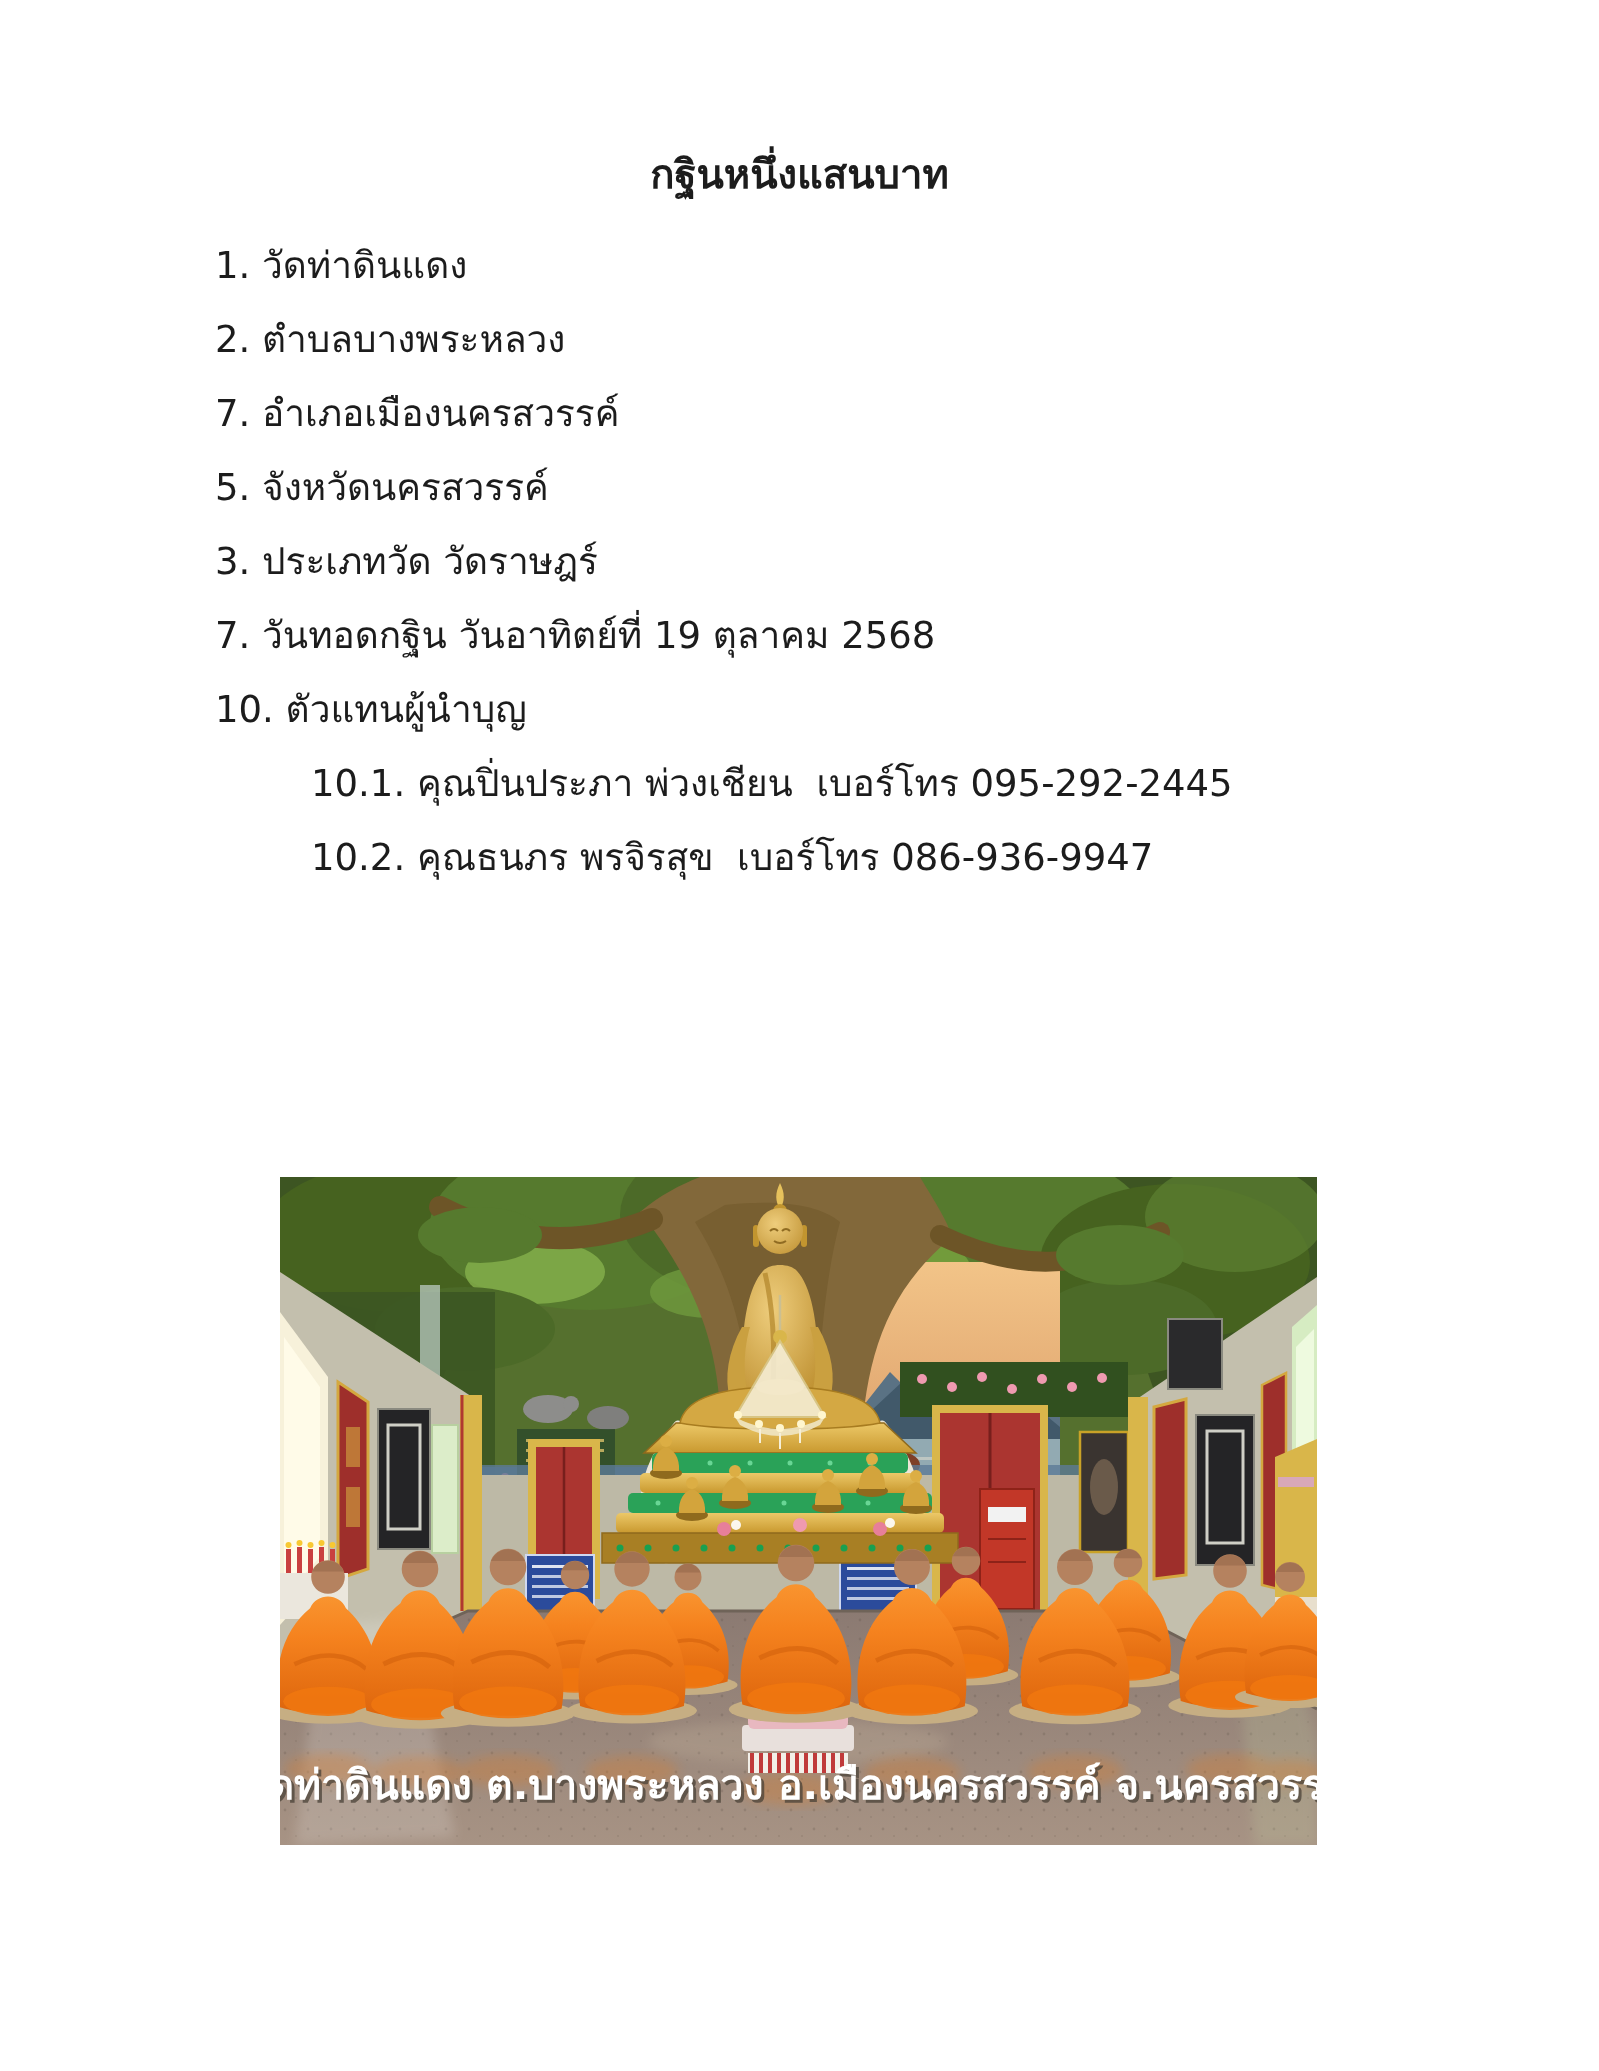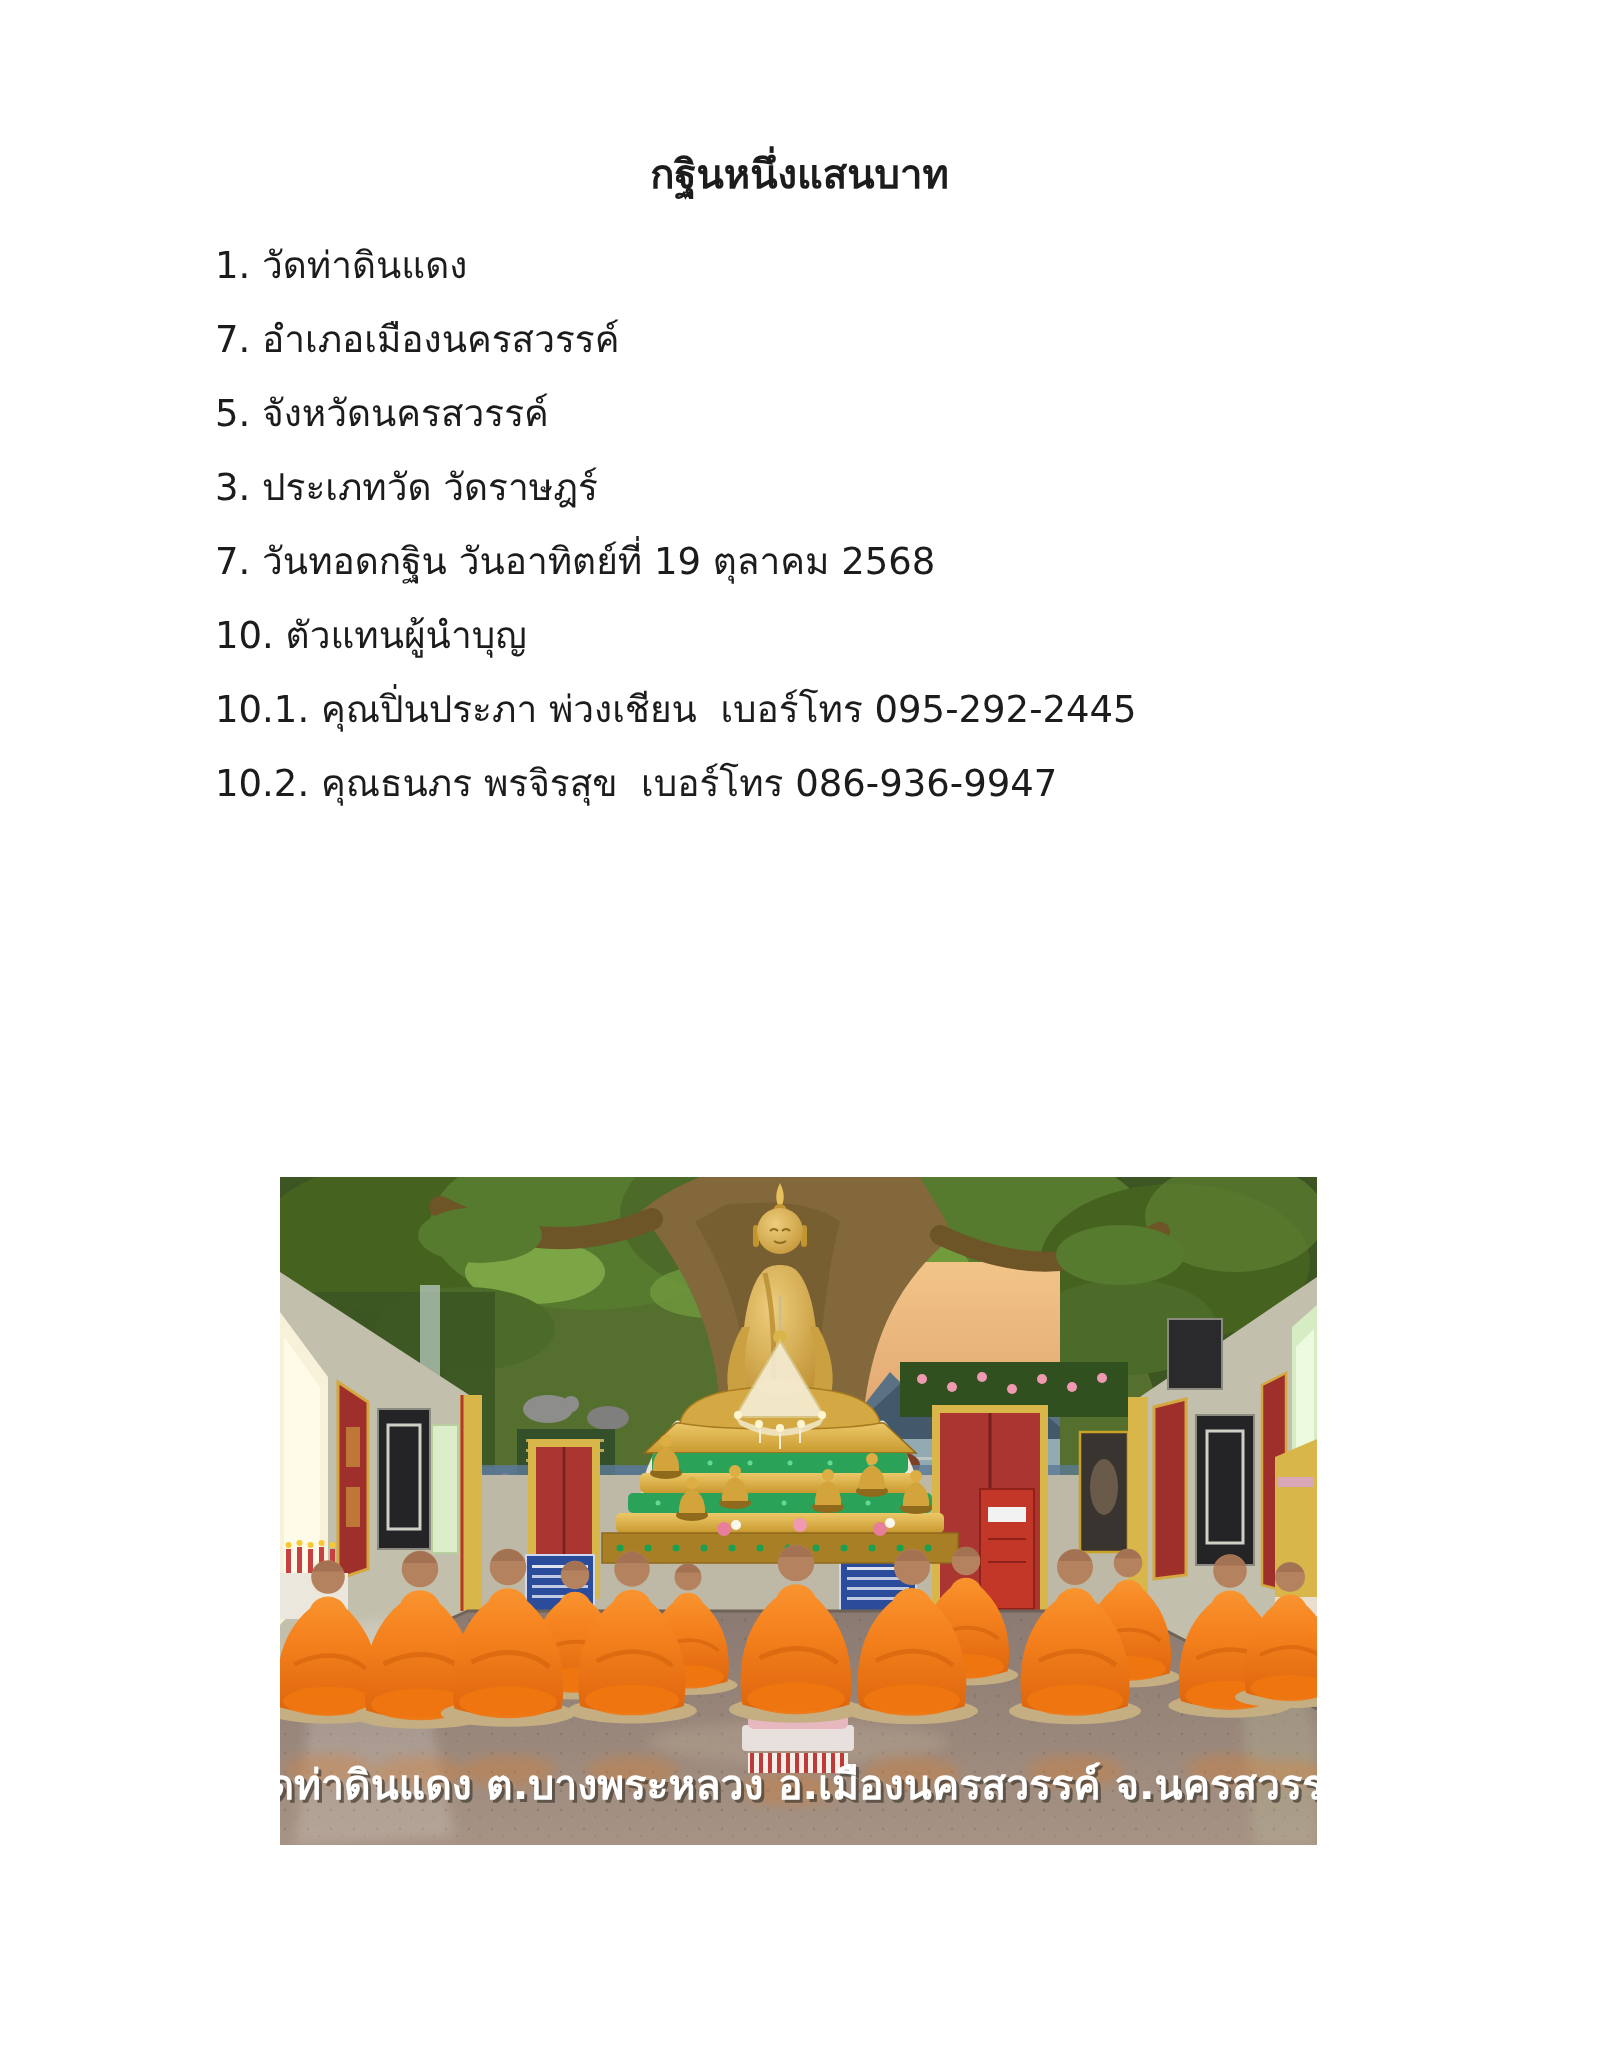--- a/index.html
+++ b/index.html
@@ -18,37 +18,38 @@
     font-size:40px;font-weight:bold;line-height:52px;
     white-space:pre-wrap;
   }
   .doc-list{
     position:absolute;top:241px;left:215px;right:80px;
   }
   .doc-item{
     font-size:37px;line-height:50px;margin:0 0 24px 0;
     white-space:pre-wrap;
   }
-  .doc-item.sub{}
+  .doc-item.sub{margin-left:96px;}
   .photo-frame{
     position:absolute;left:280px;top:1177px;width:1037px;height:668px;
     margin:0;padding:0;overflow:hidden;background:#8b7a72;
   }
   .photo-frame svg{display:block;width:1037px;height:668px;}
   .cap{font-family:"DejaVu Sans","Liberation Sans",sans-serif;font-size:41px;font-weight:bold;}
 </style>
 </head>
 <body>
 
 <div class="page">
 
   <h1 class="doc-title">กฐินหนึ่งแสนบาท</h1>
 
   <div class="doc-list">
     <div class="doc-item">1. วัดท่าดินแดง</div>
+    <div class="doc-item">2. ตำบลบางพระหลวง</div>
     <div class="doc-item">7. อำเภอเมืองนครสวรรค์</div>
     <div class="doc-item">5. จังหวัดนครสวรรค์</div>
     <div class="doc-item">3. ประเภทวัด วัดราษฎร์</div>
     <div class="doc-item">7. วันทอดกฐิน วันอาทิตย์ที่ 19 ตุลาคม 2568</div>
     <div class="doc-item">10. ตัวแทนผู้นำบุญ</div>
     <div class="doc-item sub">10.1. คุณปิ่นประภา พ่วงเชียน  เบอร์โทร 095-292-2445</div>
     <div class="doc-item sub">10.2. คุณธนภร พรจิรสุข  เบอร์โทร 086-936-9947</div>
   </div>
 
   <figure class="photo-frame">

